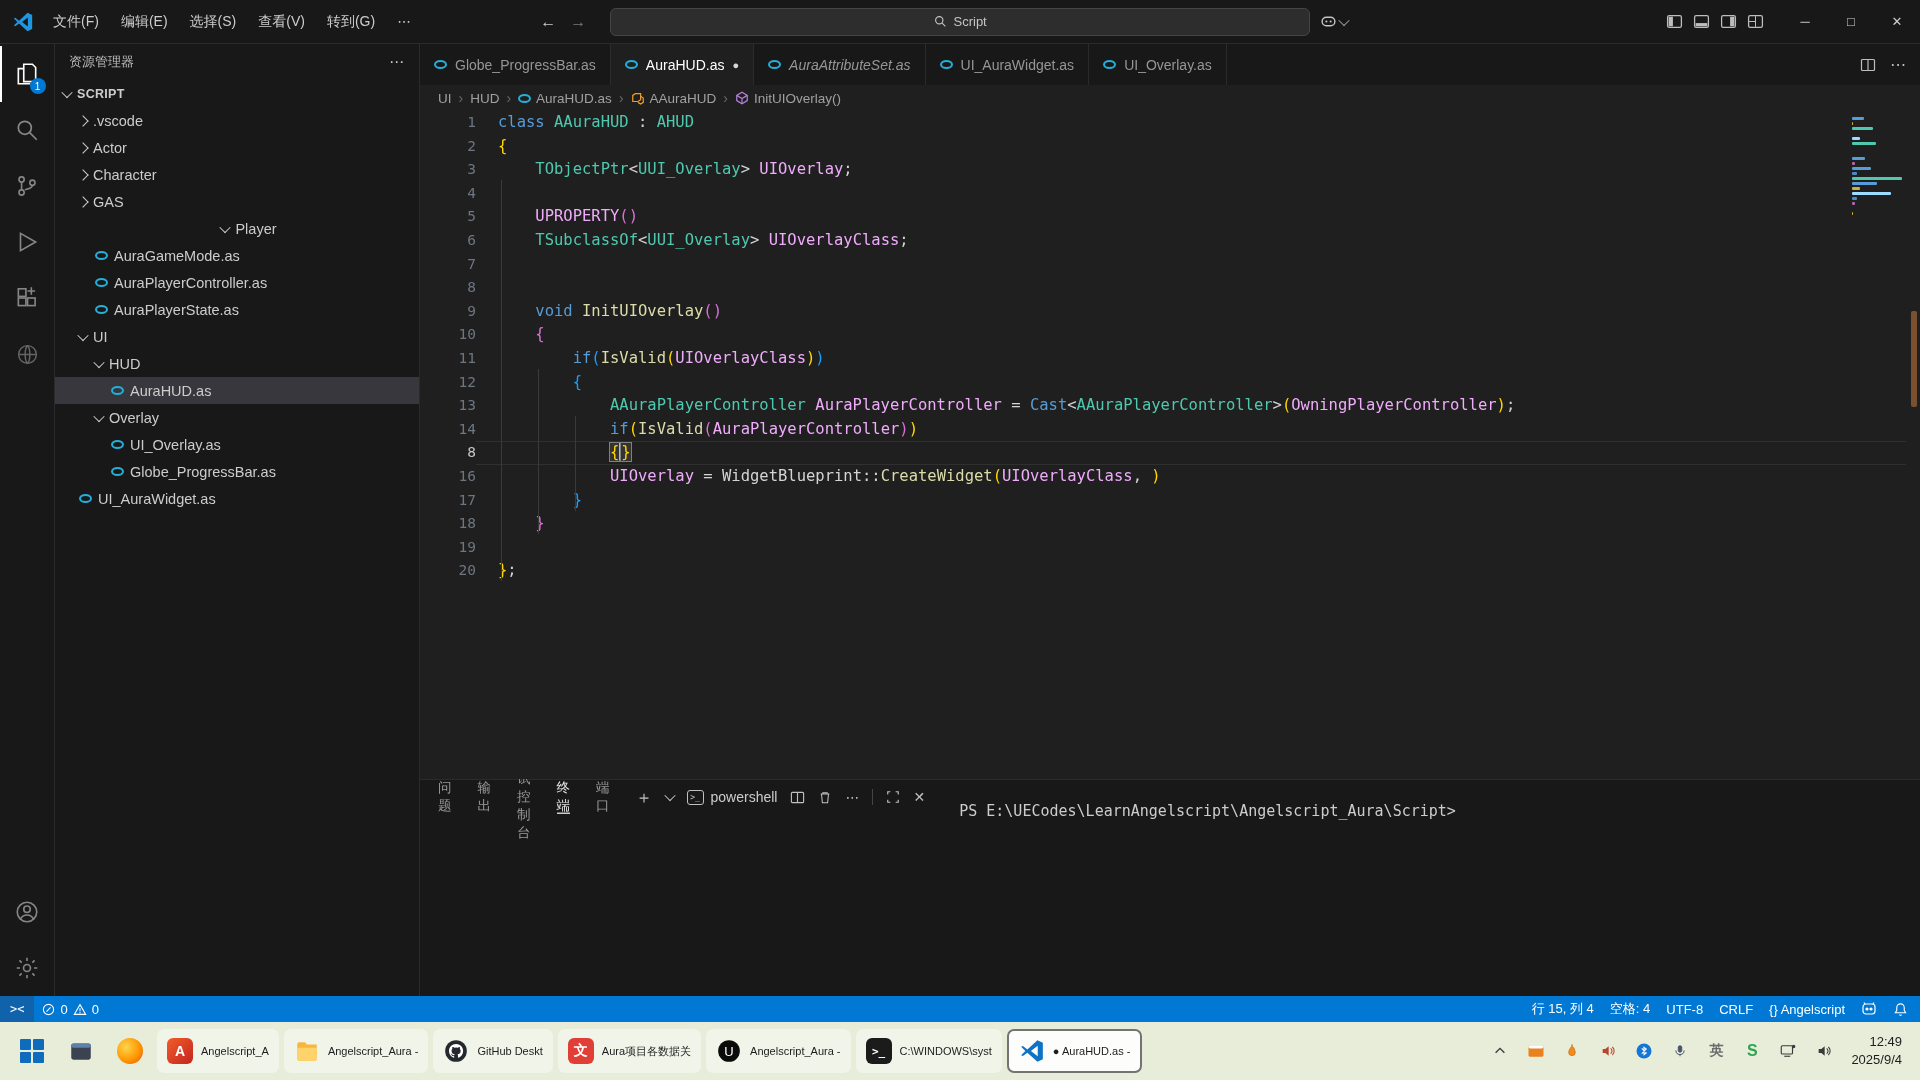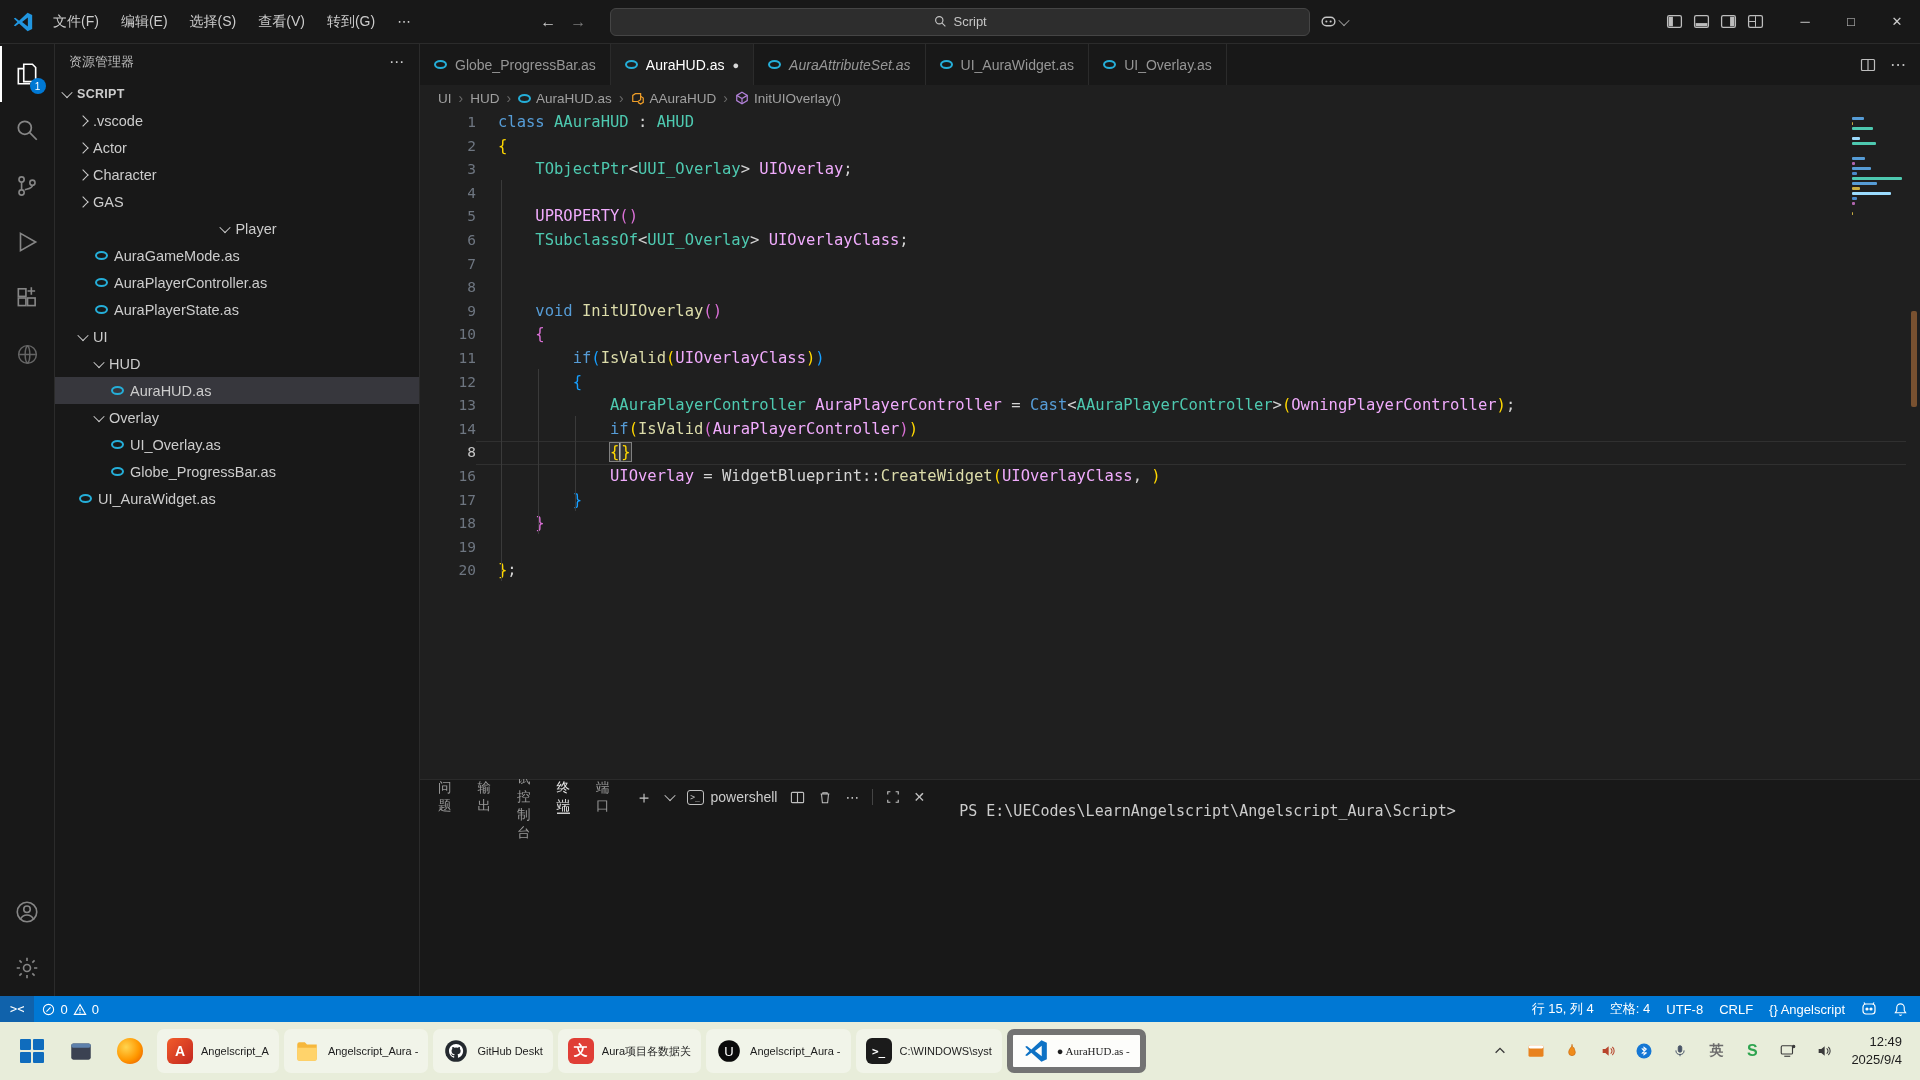--- a/index.html
+++ b/index.html
@@ -95,21 +95,21 @@
   
   .statusbar{height:26px;background:#0078d4;color:#ffffff;display:flex;align-items:center;font-size:13px;flex:0 0 26px;}
   .st{display:flex;align-items:center;gap:5px;padding:0 8px;height:100%;}
   .remote{background:#1062ab;font-family:"DejaVu Sans Mono",monospace;font-size:12px;padding:0 10px;}
   .st-right{margin-left:auto;display:flex;align-items:center;}
 
   
   .taskbar{height:58px;background:#e8edda;display:flex;align-items:center;padding:0 10px;gap:5px;flex:0 0 58px;}
   .tbtn{height:44px;border-radius:7px;display:flex;align-items:center;justify-content:center;background:rgba(255,255,255,.40);padding:0 10px;gap:8px;max-width:152px;}
   .tbtn.icononly{width:44px;padding:0;background:transparent;}
-  .tbtn.active{background:rgba(255,255,255,.88);border:6px solid #737373;font-family:Liberation Serif, serif;}
+  .tbtn.active{background:rgba(255,255,255,.88);border:2px solid #737373;}
   .tbtn .tlab{font-size:11px;color:#1d1d1d;white-space:nowrap;overflow:hidden;max-width:106px;}
   .tray{margin-left:auto;display:flex;align-items:center;gap:16px;padding-right:6px;}
   .tray .ti{display:flex;align-items:center;justify-content:center;width:20px;height:20px;font-size:14px;color:#3a3a3a;}
   .clock{text-align:right;font-size:13px;color:#1d1d1d;line-height:1.35;margin-left:6px;padding-right:8px;}
   .start-grid{display:grid;grid-template-columns:11px 11px;grid-template-rows:11px 11px;gap:2px;}
   .start-grid i{background:#0f6cbd;border-radius:1px;}
   .fx-circle{width:26px;height:26px;border-radius:50%;background:radial-gradient(circle at 35% 35%,#ffd54f,#ff9800 55%,#e65100);}
   .sq{width:26px;height:26px;border-radius:6px;display:flex;align-items:center;justify-content:center;color:#fff;font-weight:bold;font-size:14px;}
 </style>
 </head>

